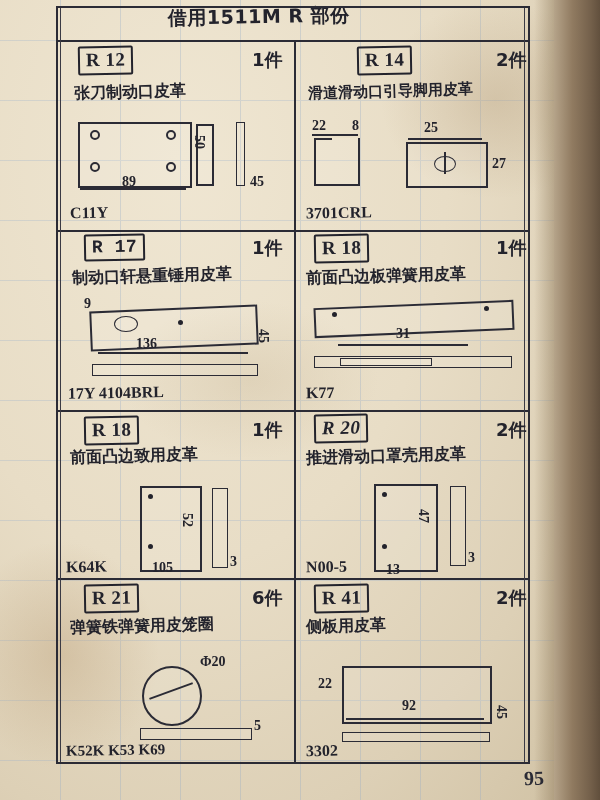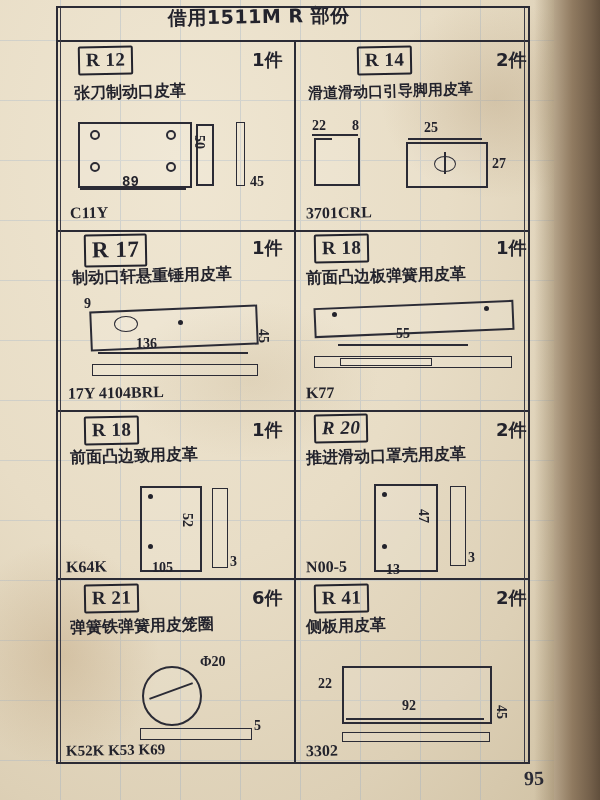--- a/index.html
+++ b/index.html
@@ -139,21 +139,21 @@
     <div class="title tilt1" style="left:18px;top:76px;">张刀制动口皮革</div>
 
     <div class="shape" style="left:22px;top:116px;width:110px;height:62px;"></div>
     <div class="dot" style="left:34px;top:124px;"></div>
     <div class="dot" style="left:110px;top:124px;"></div>
     <div class="dot" style="left:34px;top:156px;"></div>
     <div class="dot" style="left:110px;top:156px;"></div>
     <div class="shape" style="left:140px;top:118px;width:14px;height:58px;"></div>
     <div class="shape thin" style="left:180px;top:116px;width:7px;height:62px;"></div>
     <div class="dim" style="left:136px;top:128px;transform:rotate(90deg);">50</div>
-    <div class="dim" style="left:66px;top:168px;font-family:Liberation Mono, monospace;">89</div>
+    <div class="dim" style="left:66px;top:168px;">89</div>
     <div class="dimline" style="left:24px;top:182px;width:106px;"></div>
     <div class="dim" style="left:194px;top:168px;">45</div>
     <div class="partcode tilt2" style="left:14px;top:198px;">C11Y</div>
 
     <div class="codebox tilt2" style="left:258px;top:40px;margin-left:43px;">
       <span class="hw" style="position:static;font-size:19px;">R 14</span>
     </div>
     <div class="qty" style="left:440px;top:42px;">2件</div>
     <div class="title tilt1" style="left:252px;top:76px;font-size:15px;">滑道滑动口引导脚用皮革</div>
 
@@ -164,21 +164,21 @@
     <div class="dimline" style="left:256px;top:128px;width:46px;"></div>
     <div class="shape" style="left:350px;top:136px;width:78px;height:42px;"></div>
     <div class="shape thin" style="left:378px;top:150px;width:20px;height:14px;border-radius:50%;"></div>
     <div class="dimlinev" style="left:388px;top:146px;height:22px;"></div>
     <div class="dim" style="left:368px;top:114px;">25</div>
     <div class="dimline" style="left:352px;top:132px;width:74px;"></div>
     <div class="dim" style="left:436px;top:150px;">27</div>
     <div class="partcode tilt2" style="left:250px;top:198px;">3701CRL</div>
 
     <div class="codebox tilt2" style="left:28px;top:228px;">
-      <span class="hw" style="position:static;font-size:23px;">R 17</span>
+      <span class="hw" style="position:static;font-size:18px;font-family:Liberation Mono, monospace;">R 17</span>
     </div>
     <div class="qty" style="left:196px;top:230px;">1件</div>
     <div class="title tilt1" style="left:16px;top:260px;">制动口轩悬重锤用皮革</div>
     <div class="shape tilt3" style="left:34px;top:302px;width:164px;height:36px;"></div>
     <div class="shape thin" style="left:58px;top:310px;width:22px;height:14px;border-radius:50%;"></div>
     <div class="dotf" style="left:122px;top:314px;"></div>
     <div class="dim" style="left:28px;top:290px;">9</div>
     <div class="dim" style="left:80px;top:330px;">136</div>
     <div class="dimline" style="left:42px;top:346px;width:150px;"></div>
     <div class="dim" style="left:200px;top:322px;transform:rotate(90deg);">45</div>
@@ -186,21 +186,21 @@
     <div class="partcode tilt2" style="left:12px;top:378px;">17Y 4104BRL</div>
 
     <div class="codebox tilt2" style="left:258px;top:228px;text-align:center;">
       <span class="hw" style="position:static;font-size:19px;">R 18</span>
     </div>
     <div class="qty" style="left:440px;top:230px;">1件</div>
     <div class="title tilt1" style="left:250px;top:260px;">前面凸边板弹簧用皮革</div>
     <div class="shape tilt3" style="left:258px;top:298px;width:196px;height:26px;"></div>
     <div class="dotf" style="left:276px;top:306px;"></div>
     <div class="dotf" style="left:428px;top:300px;"></div>
-    <div class="dim" style="left:340px;top:320px;">55</div>
+    <div class="dim" style="left:340px;top:320px;">31</div>
     <div class="dimline" style="left:282px;top:338px;width:130px;"></div>
     <div class="shape thin" style="left:258px;top:350px;width:196px;height:10px;"></div>
     <div class="shape thin" style="left:284px;top:352px;width:90px;height:6px;"></div>
     <div class="partcode tilt2" style="left:250px;top:378px;">K77</div>
 
     <div class="codebox tilt2" style="left:28px;top:410px;">
       <span class="hw" style="position:static;font-size:19px;">R 18</span>
     </div>
     <div class="qty" style="left:196px;top:412px;">1件</div>
     <div class="title tilt1" style="left:14px;top:440px;">前面凸边致用皮革</div>

